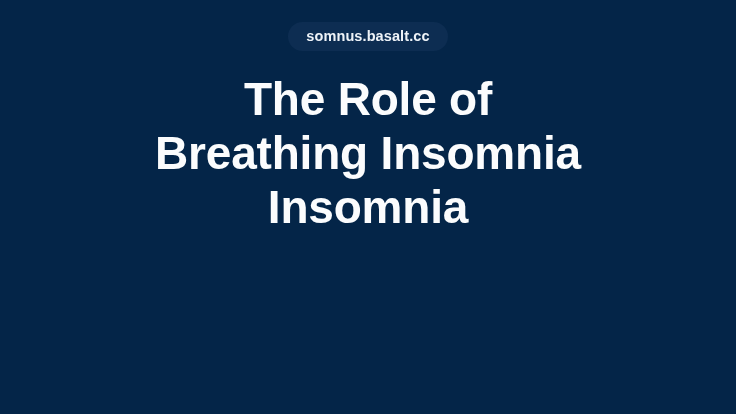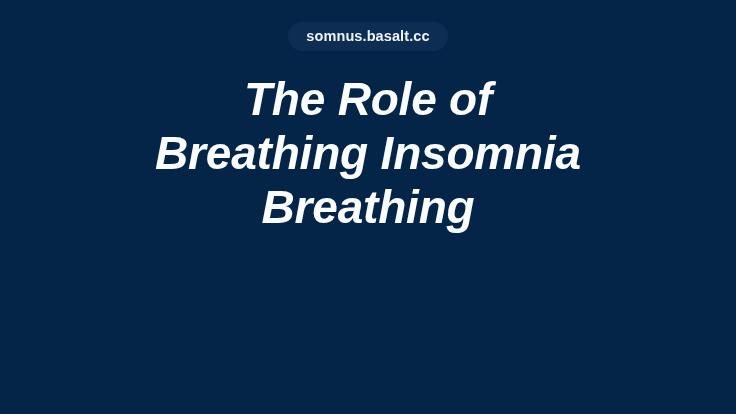--- a/index.html
+++ b/index.html
@@ -62,21 +62,20 @@
     padding: 0;
     width: 660px;
     margin-top: 21px;
     text-align: center;
     font-size: 46px;
     line-height: 54px;
     font-weight: 700;
     letter-spacing: -0.2px;
     color: #fbfcfd;
     word-wrap: break-word;
-    font-style: italic;
   }
 
   .headline-line {
     display: block;
     white-space: nowrap;
   }
 </style>
 </head>
 <body>
 
@@ -84,16 +83,16 @@
 
   <div id="badge-row">
     <div id="domain-badge">
       <span id="domain-badge-text">somnus.basalt.cc</span>
     </div>
   </div>
 
   <h1 id="headline">
     <span class="headline-line">The Role of</span>
     <span class="headline-line">Breathing Insomnia</span>
-    <span class="headline-line">Breathing</span>
+    <span class="headline-line">Insomnia</span>
   </h1>
 
 </div>
 
 </body></html>

